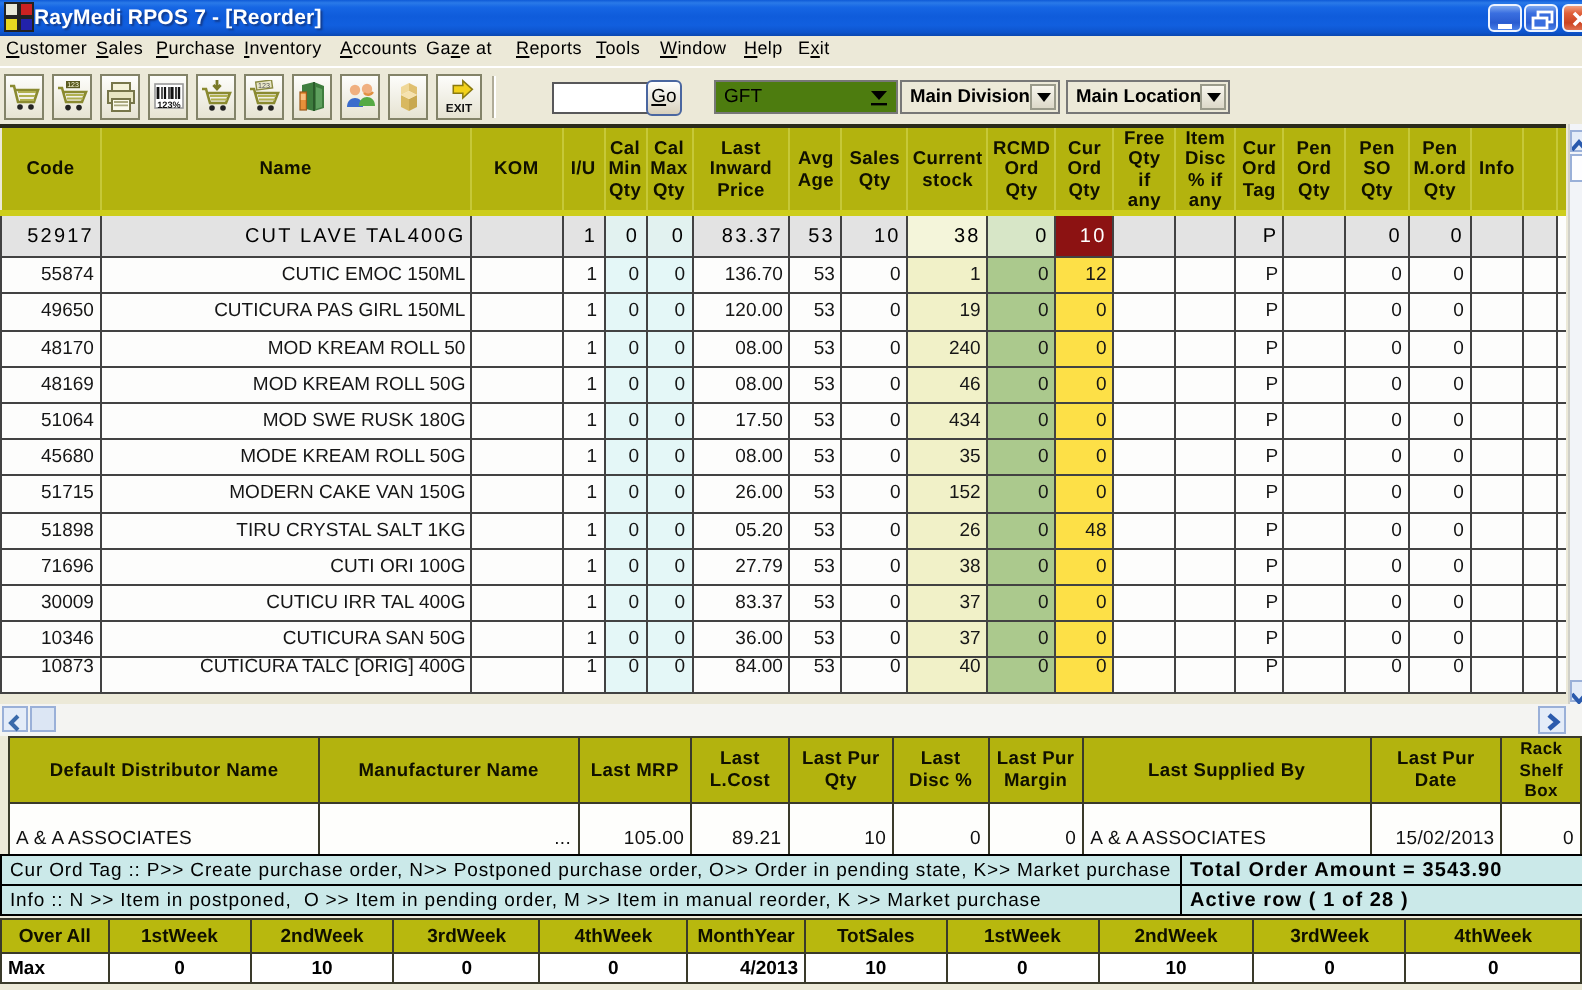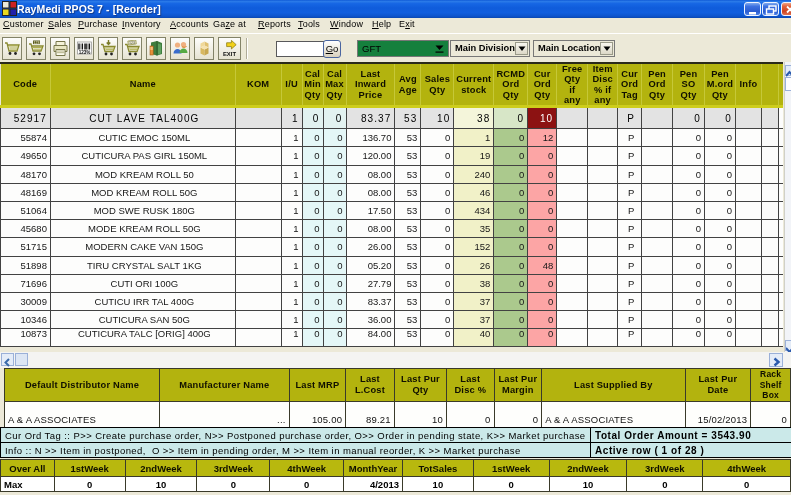--- a/index.html
+++ b/index.html
@@ -17,38 +17,38 @@
 
 #menu { position:absolute; left:0; top:18px; width:791px; height:15px; background:#ece9d8; }
 .mi { position:absolute; top:1px; font-size:9px; letter-spacing:0.2px; color:#000; }
 .mi u { text-decoration:underline; }
 
 
 #tool { position:absolute; left:0; top:33px; width:791px; height:29px; background:#ece9d8; border-top:1px solid #fff; }
 .tbtn { position:absolute; top:3px; width:20px; height:23px; background:linear-gradient(180deg,#fdfdfb,#e6e3d2); border:1px solid #838368; display:flex; align-items:center; justify-content:center; }
 #goinput { position:absolute; left:276px; top:7px; width:59px; height:16px; background:#fff; border:1px solid #58585a; }
 #gobtn { position:absolute; left:323px; top:6px; width:18px; height:18px; border:1px solid #4a66a0; border-radius:3px; background:linear-gradient(180deg,#fff,#e8e4d8 60%,#d8d0bc); font-size:9.5px; text-align:center; line-height:16px; color:#000; }
-.combo { position:absolute; top:6px; height:17px; border:1px solid #777; background:#15803d; font-size:9.5px; }
+.combo { position:absolute; top:6px; height:17px; border:1px solid #777; background:#4d7c0f; font-size:9.5px; }
 .combo .cval { position:absolute; left:4px; top:2px; }
 .combo .carr { position:absolute; right:1px; top:1px; bottom:1px; width:15px; display:flex; align-items:center; justify-content:center; }
 .flatc { background:#ece9d8; font-weight:bold; font-size:9.3px; }
 .flatc .carr { border:1px solid #9a9a8a; background:linear-gradient(180deg,#f8f6ee,#dcd8c8); width:13px; }
 
 
 #gridwrap { position:absolute; left:0; top:62px; width:783px; height:290px; overflow:hidden; border-top:2px solid #2a2a1a; }
 table { border-collapse:collapse; table-layout:fixed; }
 #grid td, #grid th { overflow:hidden; white-space:nowrap; }
 #grid th { background:#b3b30e; color:#101000; font-size:9.3px; letter-spacing:0.2px; font-weight:bold; line-height:10.3px; text-align:center; vertical-align:middle; border-right:1px solid #c6c838; height:41px; border-bottom:3px solid #cdcd1c; }
 #grid td { border:1px solid #424242; font-size:9.5px; letter-spacing:0; color:#161616; background:#fdfdfc; height:18.2px; padding:0 2px; }
 #grid td.r { text-align:right; padding-right:3px; }
-#grid td.l { text-align:center; padding-left:5px; }
+#grid td.l { text-align:right; padding-left:5px; }
 #grid td.cy { background:#e4f7f7; }
 #grid td.st { background:#f1f1c8; }
 #grid td.rc { background:#abc98d; }
-#grid td.co { background:#fca5a5; }
+#grid td.co { background:#fde047; }
 #grid td.nb { border-right:none; background:#fdfdfc !important; }
 #grid th.nb { border-right:none; }
 #grid tr.pr td { vertical-align:top; line-height:10px; }
 #grid tr.sel td { background:#e3e3e3; font-size:10px; letter-spacing:1.1px; font-weight:normal; height:22px; color:#000; }
 #grid tr.sel td.cy { background:#e2f2f0; }
 #grid tr.sel td.st { background:#f4f5da; }
 #grid tr.sel td.rc { background:#d7e6c7; }
 #grid tr.sel td.co { background:#8c1212; color:#fff; }
 
 

